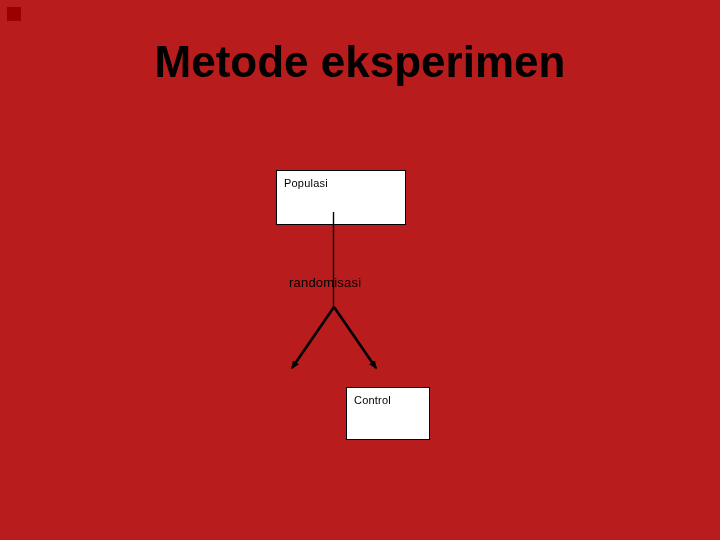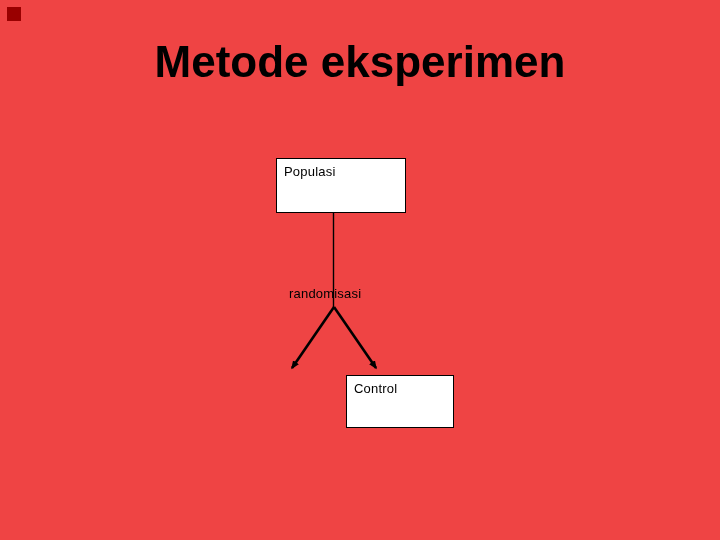--- a/index.html
+++ b/index.html
@@ -4,21 +4,21 @@
 <style>
   html, body {
     margin: 0;
     padding: 0;
     background: #ffffff;
   }
   .slide {
     position: relative;
     width: 720px;
     height: 540px;
-    background: #ef4444;
+    background: #b91c1c;
     overflow: hidden;
     font-family: "Liberation Sans", sans-serif;
     color: #000000;
   }
   .accent-square {
     position: absolute;
     left: 7px;
     top: 7px;
     width: 14px;
     height: 14px;
@@ -34,47 +34,48 @@
     font-weight: bold;
     letter-spacing: 0px;
     line-height: 1.15;
     white-space: nowrap;
   }
   .dbox {
     position: absolute;
     box-sizing: border-box;
     border: 1px solid #000000;
     background: #ffffff;
-    font-size: 13px;
+    font-size: 11px;
     line-height: 15px;
     padding: 5px 0 7px 7px;
     letter-spacing: 0.2px;
+    margin-top: 12px;
   }
   .box-populasi {
     left: 276px;
     top: 158px;
     width: 130px;
     height: 55px;
   }
   .box-perlakuan {
     left: 229px;
     top: 375px;
     width: 94px;
     height: 54px;
   }
   .box-control {
     left: 346px;
     top: 375px;
-    width: 108px;
+    width: 84px;
     height: 53px;
   }
   .edge-label {
     position: absolute;
     left: 289px;
-    top: 286px;
+    top: 275px;
     font-size: 13px;
     letter-spacing: 0.2px;
     white-space: nowrap;
   }
   .connector-svg {
     position: absolute;
     left: 0;
     top: 0;
     width: 720px;
     height: 540px;

